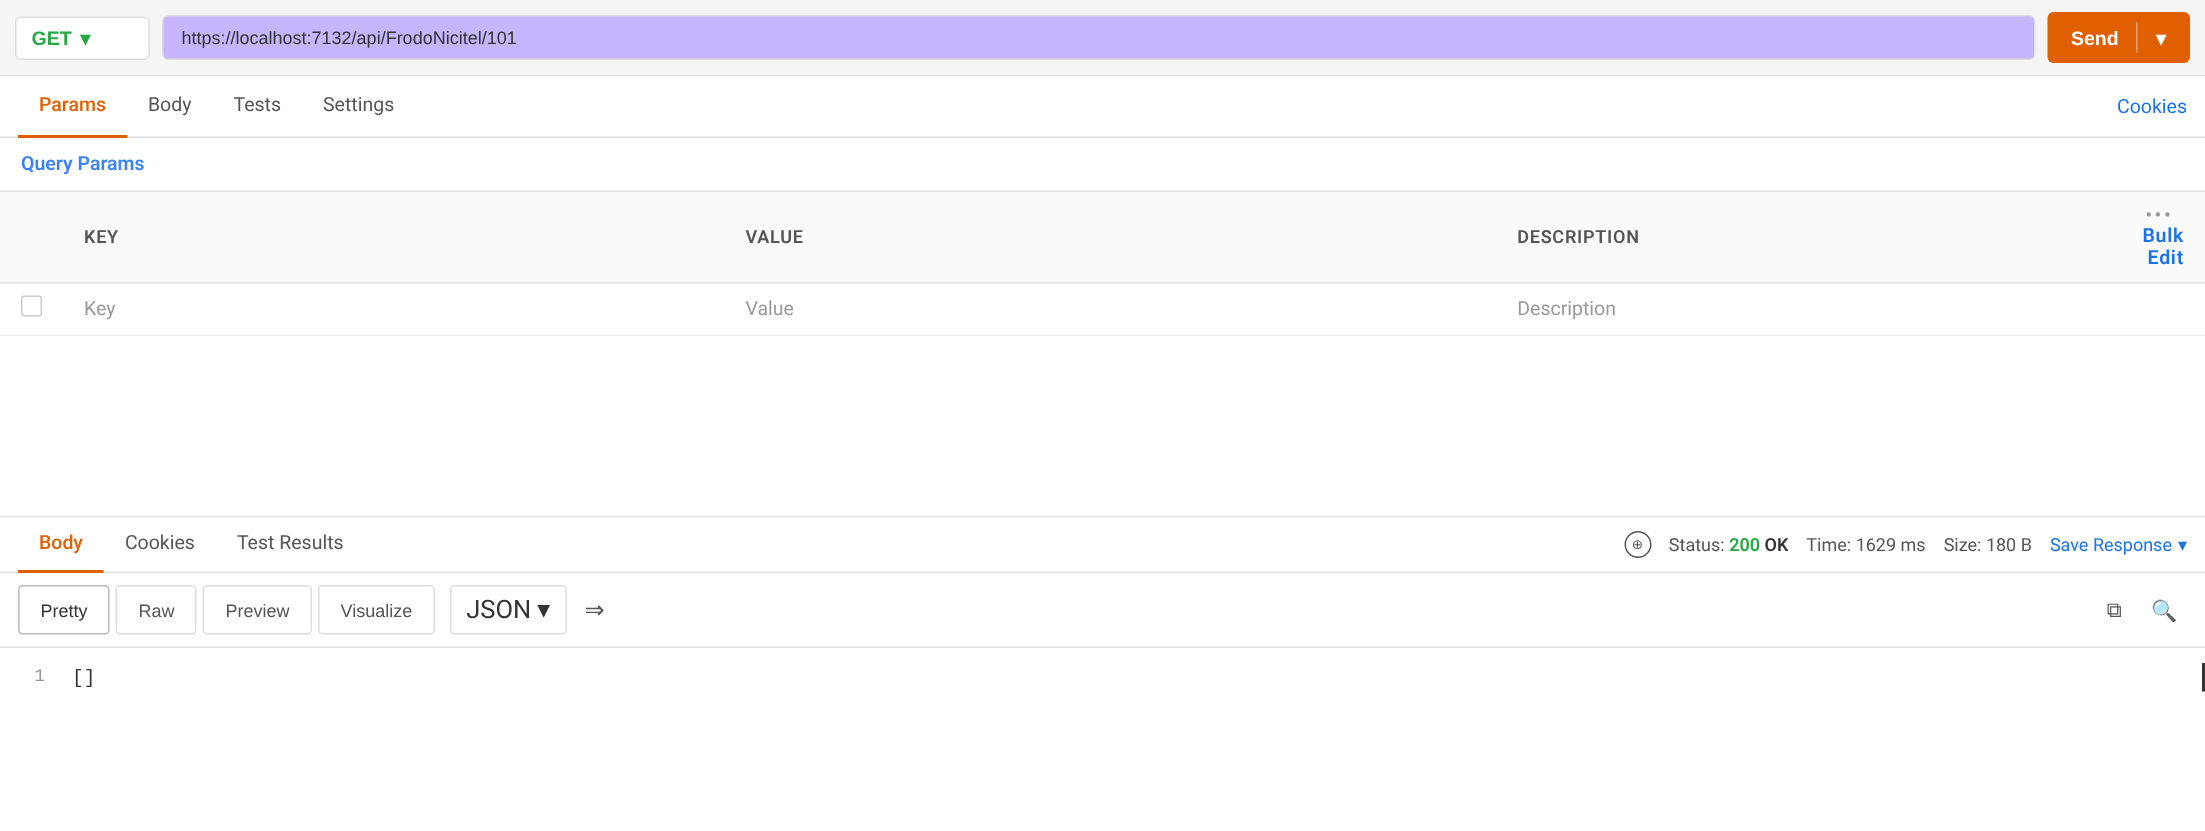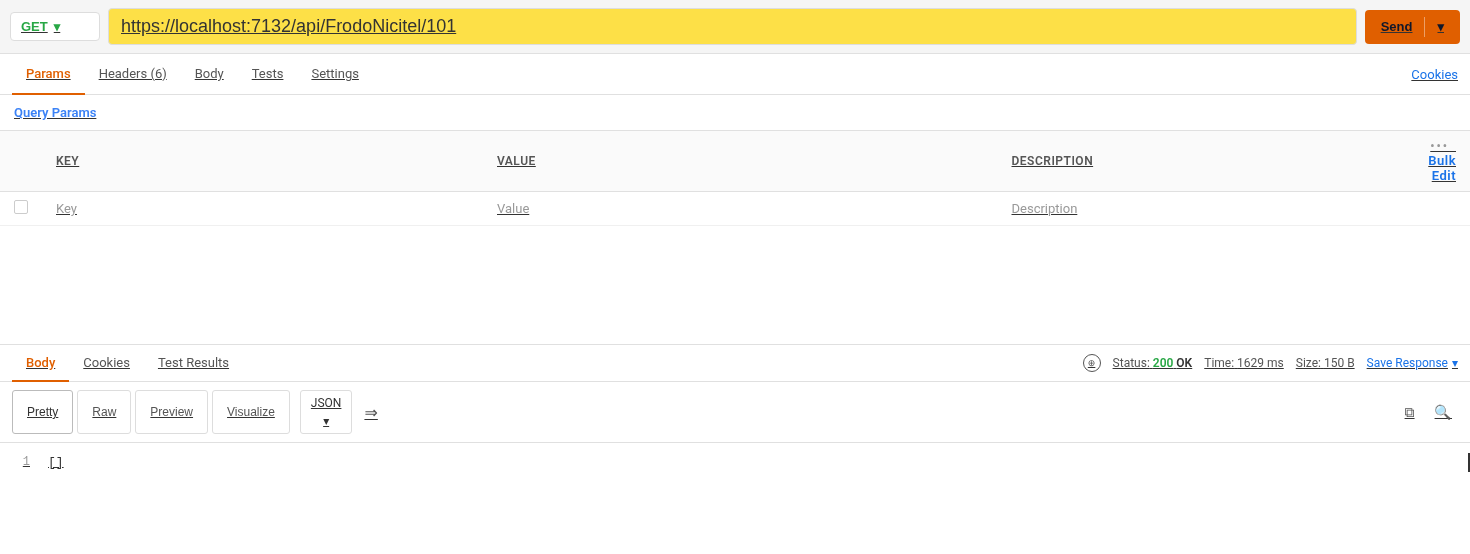--- a/index.html
+++ b/index.html
@@ -26,30 +26,30 @@
       font-size: 13px;
       font-weight: 600;
       color: #28a745;
       gap: 6px;
     }
     .url-input {
       flex: 1;
       border: 1px solid #ddd;
       border-radius: 4px;
       padding: 7px 12px;
-      font-size: 18px;
+      font-size: 12px;
       color: #333;
-      background: #fde047;
+      background: #c4b5fd;
       outline: none;
     }
     .send-btn {
       display: flex;
       align-items: center;
       background: #e05f00;
-      color: #0f172a;
+      color: #ffffff;
       border: none;
       border-radius: 4px;
       padding: 7px 16px;
       font-size: 13px;
       font-weight: 600;
       cursor: pointer;
       gap: 8px;
     }
     .send-divider {
       width: 1px;
@@ -186,26 +186,25 @@
       border-color: #bbb;
       color: #333;
       font-weight: 500;
     }
     .format-selector {
       display: flex;
       align-items: center;
       border: 1px solid #ddd;
       border-radius: 3px;
       padding: 5px 10px;
-      font-size: 12px;
+      font-size: 17px;
       cursor: pointer;
       gap: 4px;
       margin-left: 6px;
       color: #333;
-      flex-direction: column;
     }
     .wrap-btn {
       background: none;
       border: none;
       cursor: pointer;
       color: #555;
       padding: 5px 8px;
       font-size: 16px;
     }
     .format-bar-right {
@@ -258,21 +257,20 @@
       height: 100%;
       background: #333;
     }
 
     
     .main-container {
       display: flex;
       flex-direction: column;
       height: 554px;
       overflow: hidden;
-      text-decoration: underline;
     }
     .upper-panel {
       flex: 1;
       min-height: 0;
       overflow: hidden;
     }
     .lower-panel {
       height: 210px;
       border-top: 1px solid #e0e0e0;
       display: flex;
@@ -305,21 +303,20 @@
     <input class="url-input" type="text" value="https://localhost:7132/api/FrodoNicitel/101" style="">
     <button class="send-btn">
       <span>Send</span>
       <div class="send-divider"></div>
       <span>▾</span>
     </button>
   </div>
 
   <div class="tabs-bar">
     <div class="tab-item active">Params</div>
-    <div class="tab-item">Headers (6)</div>
     <div class="tab-item">Body</div>
     <div class="tab-item">Tests</div>
     <div class="tab-item">Settings</div>
     <div class="cookies-link">Cookies</div>
   </div>
 
   <div class="upper-panel">
 
     <div class="section-title">Query Params</div>
 
@@ -370,21 +367,21 @@
           <span>Status:</span>
           <span class="status-code status-ok">200</span>
           <span class="status-text status-ok">OK</span>
         </span>
         <span>
           <span>Time:</span>
           <span>1629 ms</span>
         </span>
         <span>
           <span>Size:</span>
-          <span>150 B</span>
+          <span>180 B</span>
         </span>
         <span class="save-response">
           <span>Save Response</span>
           <span>▾</span>
         </span>
       </div>
     </div>
 
     <div class="format-bar">
       <button class="format-btn active">Pretty</button>

